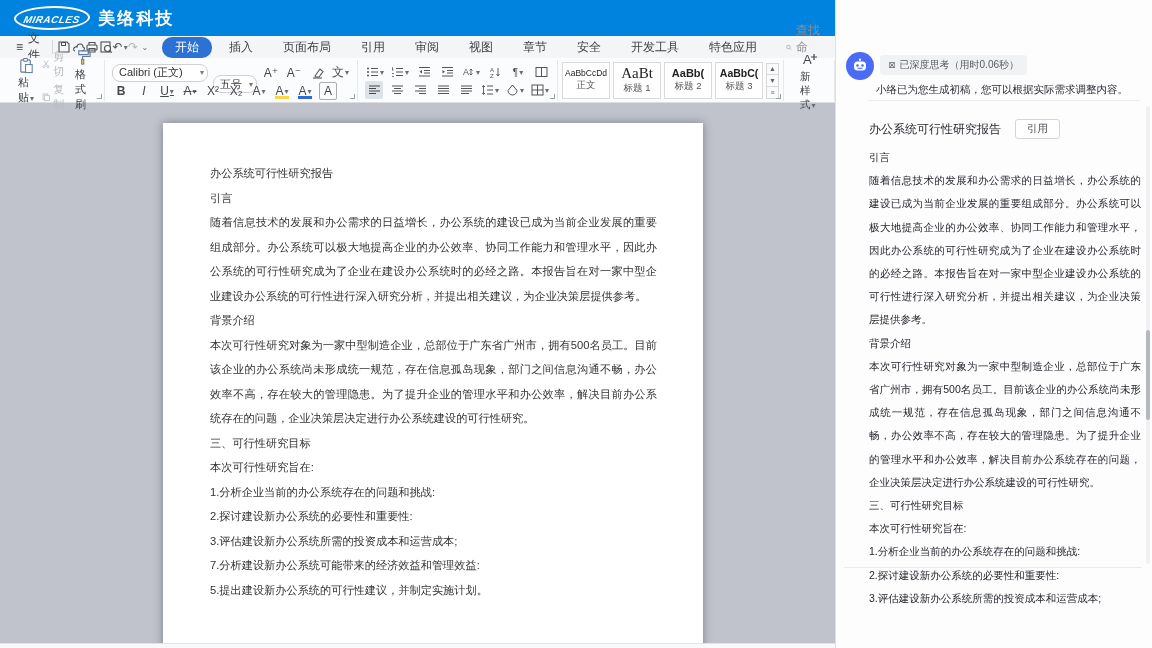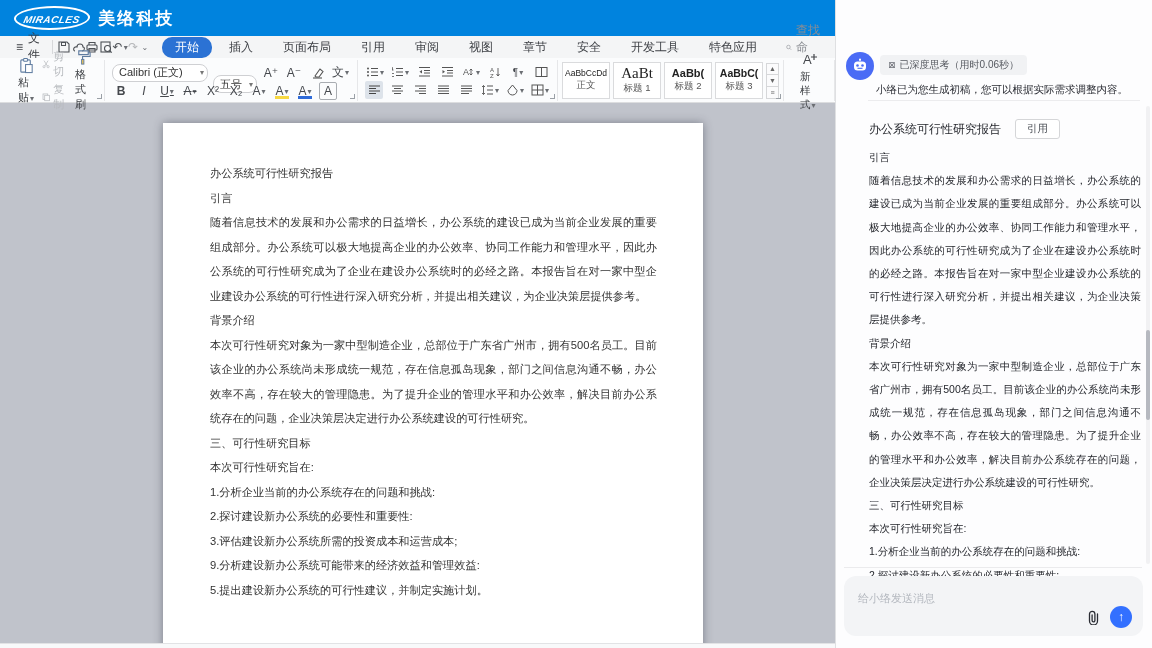--- a/index.html
+++ b/index.html
@@ -430,21 +430,21 @@
         <div class="doc-block t-h">办公系统可行性研究报告</div>
           <div class="doc-block t-h">引言</div>
           <div class="doc-block t-p">随着信息技术的发展和办公需求的日益增长，办公系统的建设已成为当前企业发展的重要组成部分。办公系统可以极大地提高企业的办公效率、协同工作能力和管理水平，因此办公系统的可行性研究成为了企业在建设办公系统时的必经之路。本报告旨在对一家中型企业建设办公系统的可行性进行深入研究分析，并提出相关建议，为企业决策层提供参考。</div>
           <div class="doc-block t-h">背景介绍</div>
           <div class="doc-block t-p">本次可行性研究对象为一家中型制造企业，总部位于广东省广州市，拥有500名员工。目前该企业的办公系统尚未形成统一规范，存在信息孤岛现象，部门之间信息沟通不畅，办公效率不高，存在较大的管理隐患。为了提升企业的管理水平和办公效率，解决目前办公系统存在的问题，企业决策层决定进行办公系统建设的可行性研究。</div>
           <div class="doc-block t-h">三、可行性研究目标</div>
           <div class="doc-block t-p">本次可行性研究旨在:</div>
           <div class="doc-block t-p">1.分析企业当前的办公系统存在的问题和挑战:</div>
           <div class="doc-block t-p">2.探讨建设新办公系统的必要性和重要性:</div>
           <div class="doc-block t-p">3.评估建设新办公系统所需的投资成本和运营成本;</div>
-          <div class="doc-block t-p">9.分析建设新办公系统可能带来的经济效益和管理效益:</div>
+          <div class="doc-block t-p">7.分析建设新办公系统可能带来的经济效益和管理效益:</div>
           <div class="doc-block t-p">5.提出建设新办公系统的可行性建议，并制定实施计划。</div>
       </div>
       <div class="hscroll"></div>
     </div>
   </div>
 
   <div class="sidebar">
 
     <div class="msg-row">
       <span class="avatar">
@@ -479,25 +479,14 @@
         <div class="s-sec t-p">本次可行性研究旨在:</div>
         <div class="s-sec t-p">1.分析企业当前的办公系统存在的问题和挑战:</div>
         <div class="s-sec t-p">2.探讨建设新办公系统的必要性和重要性:</div>
         <div class="s-sec t-p">3.评估建设新办公系统所需的投资成本和运营成本;</div>
     </div>
 
     <div class="sb-track"></div>
     <div class="sb-thumb"></div>
 
     <div class="input-divider"></div>
-    <div class="chat-input">
-      <span class="ph">给小络发送消息</span>
-      <span class="clip-ic">
-        <svg width="13" height="15" viewBox="0 0 13 15">
-            <path d="M10.5 4v7a4 4 0 01-8 0V4a2.7 2.7 0 015.4 0v6.5a1.4 1.4 0 01-2.8 0V5" fill="none" stroke="#2a2c33" stroke-width="1.3" stroke-linecap="round"></path>
-          </svg>
-      </span>
-      <span class="send-btn">
-          <span>↑</span>
-        </span>
-    </div>
   </div>
 </div>
 
 </body></html>

